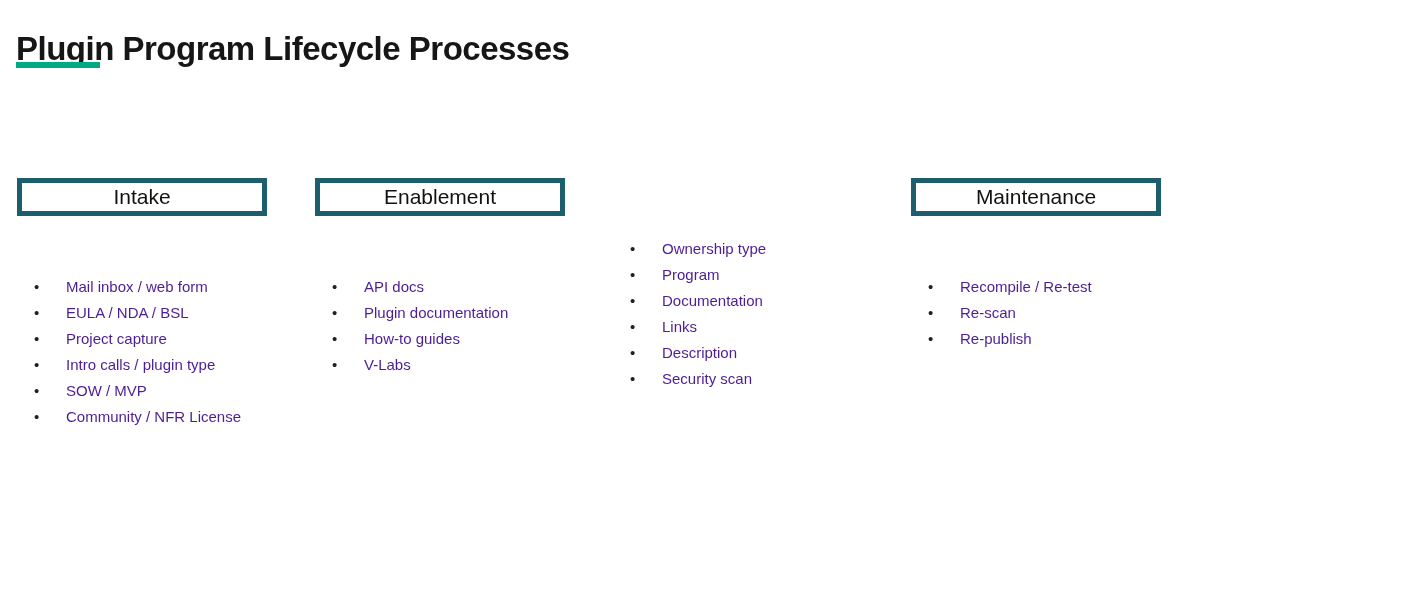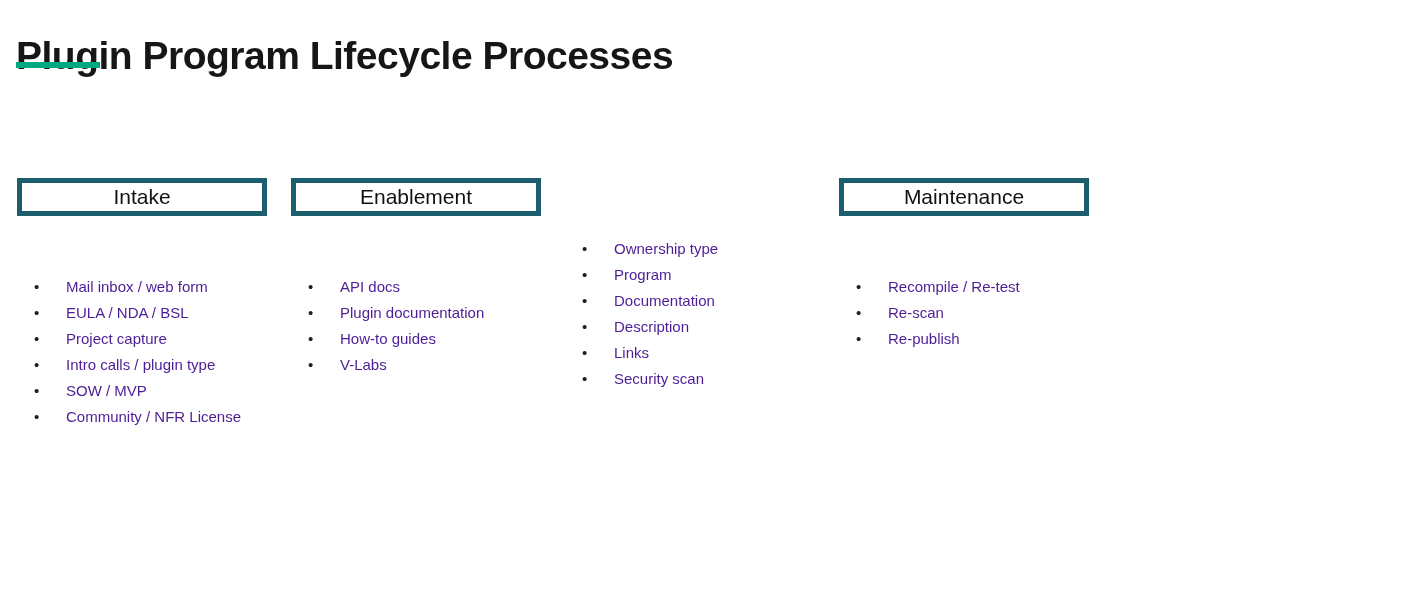--- a/index.html
+++ b/index.html
@@ -12,40 +12,40 @@
     height: 603px;
     position: relative;
     overflow: hidden;
     font-family: "Liberation Sans", sans-serif;
     color: var(--text, #1a1a1a);
   }
   .page-title {
     position: absolute;
     left: 16px;
     top: 8px;
-    font-size: 39px;
+    font-size: 33px;
     font-weight: 900;
     letter-spacing: -0.5px;
     color: #161616;
     white-space: nowrap;
   }
   .title-rule {
     position: absolute;
     left: 16px;
     top: 62px;
     width: 84px;
     height: 6px;
     background: var(--accent, #01a982);
   }
   .columns {
     position: absolute;
     left: 17px;
     top: 178px;
     display: flex;
-    gap: 24px;
+    gap: 48px;
   }
   .column {
     width: 250px;
     flex: 0 0 250px;
   }
   .header-box {
     box-sizing: border-box;
     width: 250px;
     height: 38px;
     border: 5px solid var(--teal, #1d5e6e);
@@ -114,22 +114,22 @@
         <li>V-Labs</li>
       </ul>
   </div>
 
 
   <div class="column">
     <ul class="items">
         <li>Ownership type</li>
         <li>Program</li>
         <li>Documentation</li>
+        <li>Links</li>
         <li>Description</li>
-        <li>Links</li>
         <li>Security scan</li>
       </ul>
   </div>
 
   <div class="column">
     <div class="header-box">
       <span class="header-label">Maintenance</span>
     </div>
     <ul class="items">
         <li>Recompile / Re-test</li>

